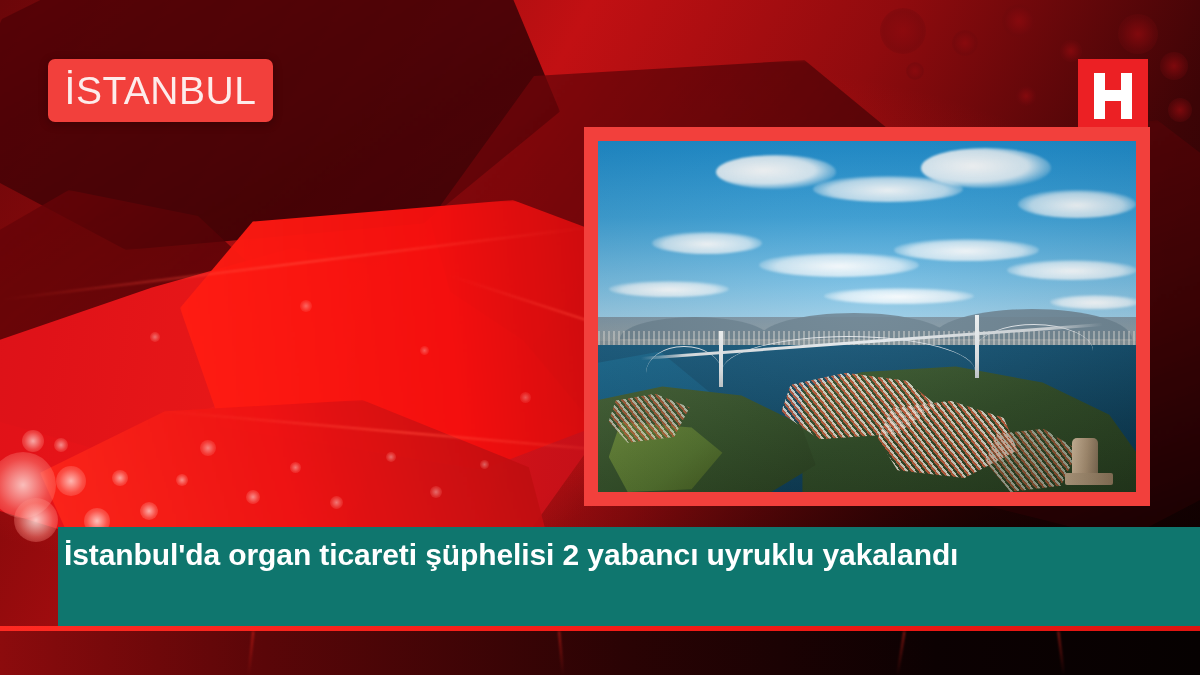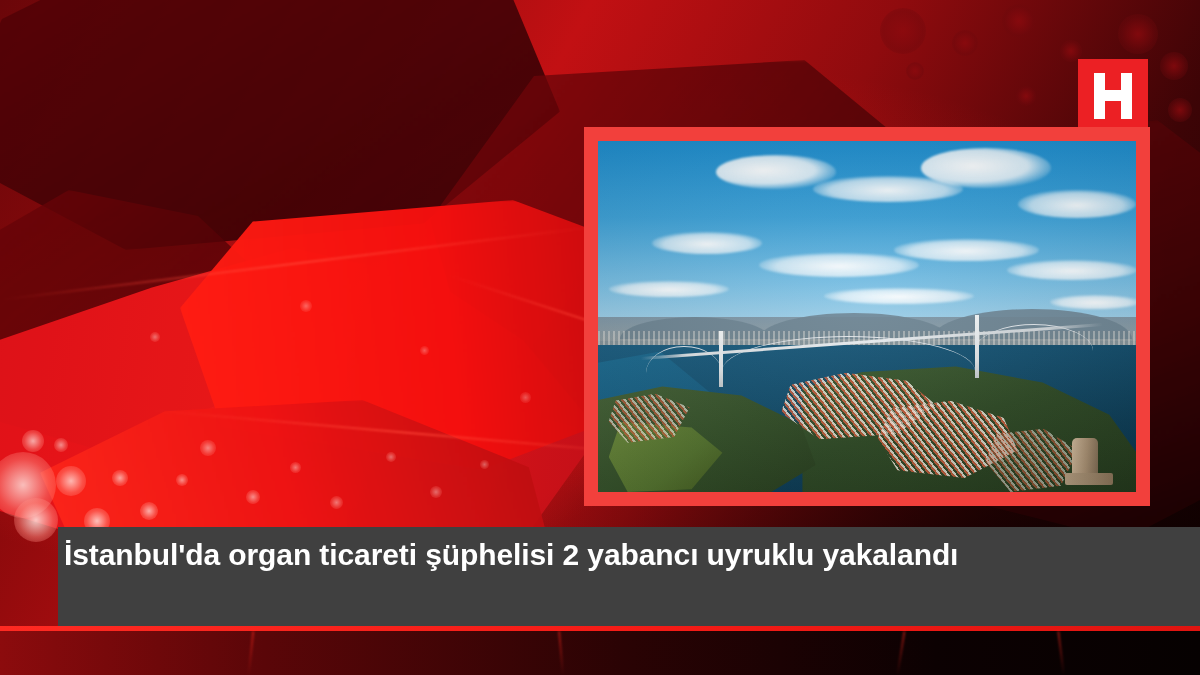--- a/index.html
+++ b/index.html
@@ -300,21 +300,21 @@
   .photo-tone {
     position: absolute; inset: 0;
     background: radial-gradient(ellipse 90% 80% at 50% 45%, rgba(255,255,255,0.04), rgba(0,0,0,0.10) 85%);
   }
 
   
   .headline-panel {
     position: absolute;
     left: 58px; top: 527px;
     width: 1142px; height: 99px;
-    background: #404040;
+    background: #0f766e;
     box-sizing: border-box;
     padding: 9px 18px 0 6px;
   }
   .headline-panel h1 {
     margin: 0;
     color: #ffffff;
     font-size: 30px;
     font-weight: bold;
     line-height: 1.28;
     letter-spacing: -0.1px;
@@ -383,20 +383,23 @@
   <div class="bokeh light" style="left:290px; top:462px; width:11px; height:11px; opacity:.5;"></div>
   <div class="bokeh light" style="left:330px; top:496px; width:13px; height:13px; opacity:.5;"></div>
   <div class="bokeh light" style="left:386px; top:452px; width:10px; height:10px; opacity:.45;"></div>
   <div class="bokeh light" style="left:430px; top:486px; width:12px; height:12px; opacity:.45;"></div>
   <div class="bokeh light" style="left:480px; top:460px; width:9px;  height:9px;  opacity:.4;"></div>
   <div class="bokeh light" style="left:150px; top:332px; width:10px; height:10px; opacity:.45;"></div>
   <div class="bokeh light" style="left:300px; top:300px; width:12px; height:12px; opacity:.4;"></div>
   <div class="bokeh light" style="left:420px; top:346px; width:9px;  height:9px;  opacity:.35;"></div>
   <div class="bokeh light" style="left:520px; top:392px; width:11px; height:11px; opacity:.35;"></div>
 
+  <div class="city-badge">
+    <span>İSTANBUL</span>
+  </div>
 
   <div class="logo-box">
     <svg width="42" height="50" viewBox="0 0 42 50" aria-hidden="true">
       <path d="M2 2 H13 V19 H29 V2 H40 V48 H29 V30 H13 V48 H2 Z" fill="#ffffff"></path>
     </svg>
   </div>
 
   <div class="photo-frame">
     <div class="photo">
 

